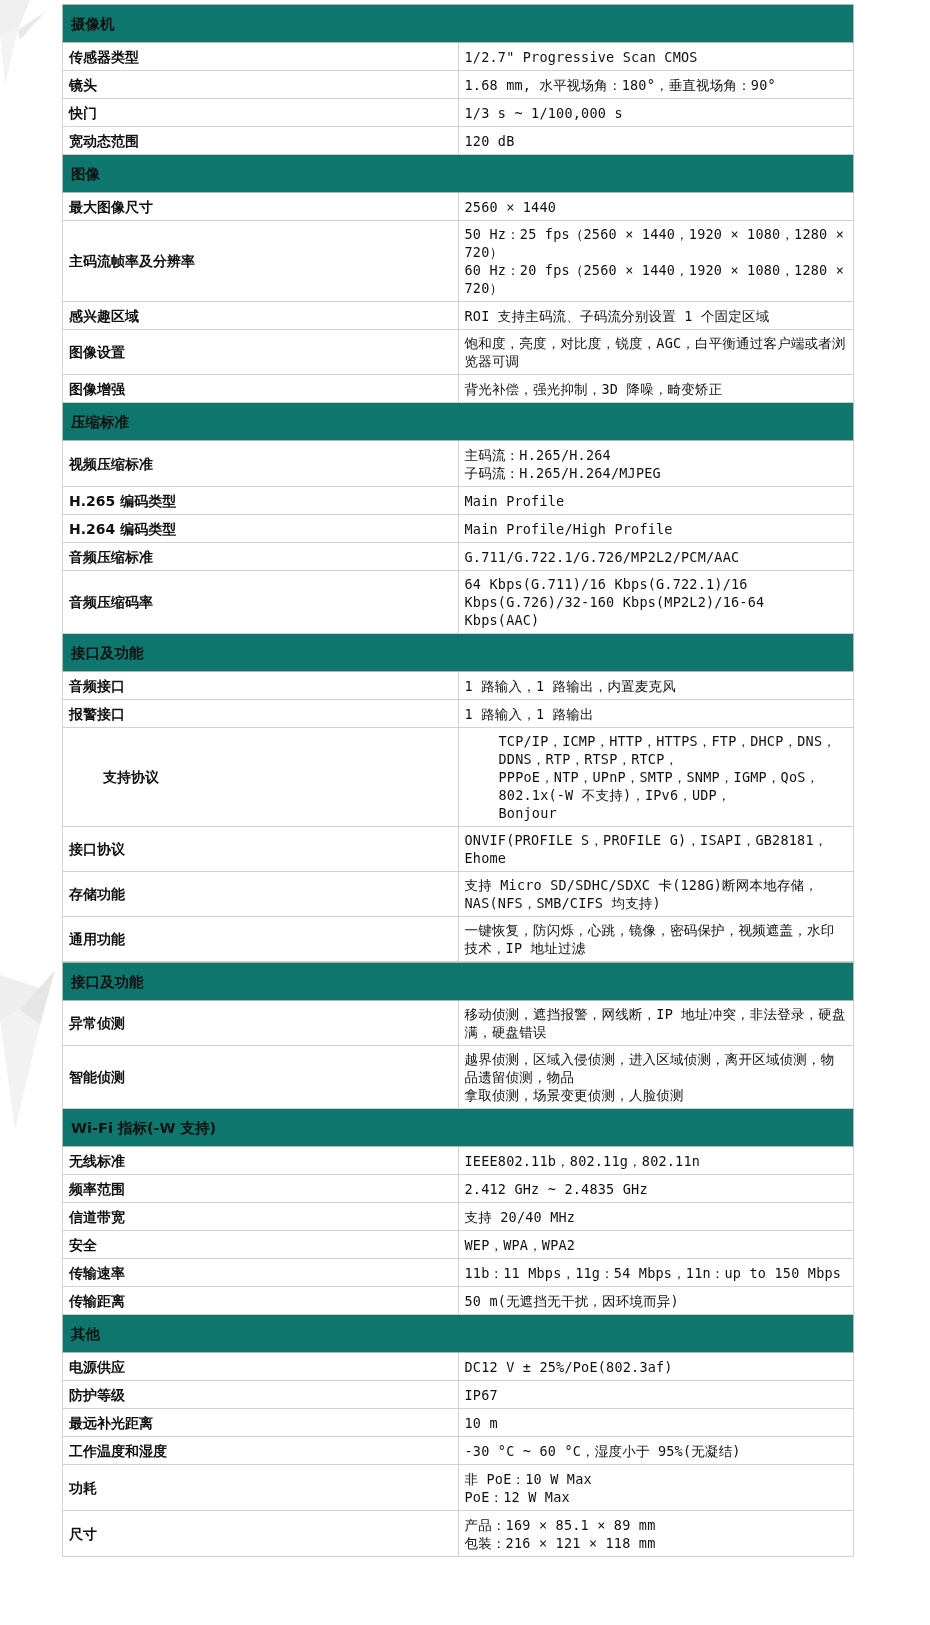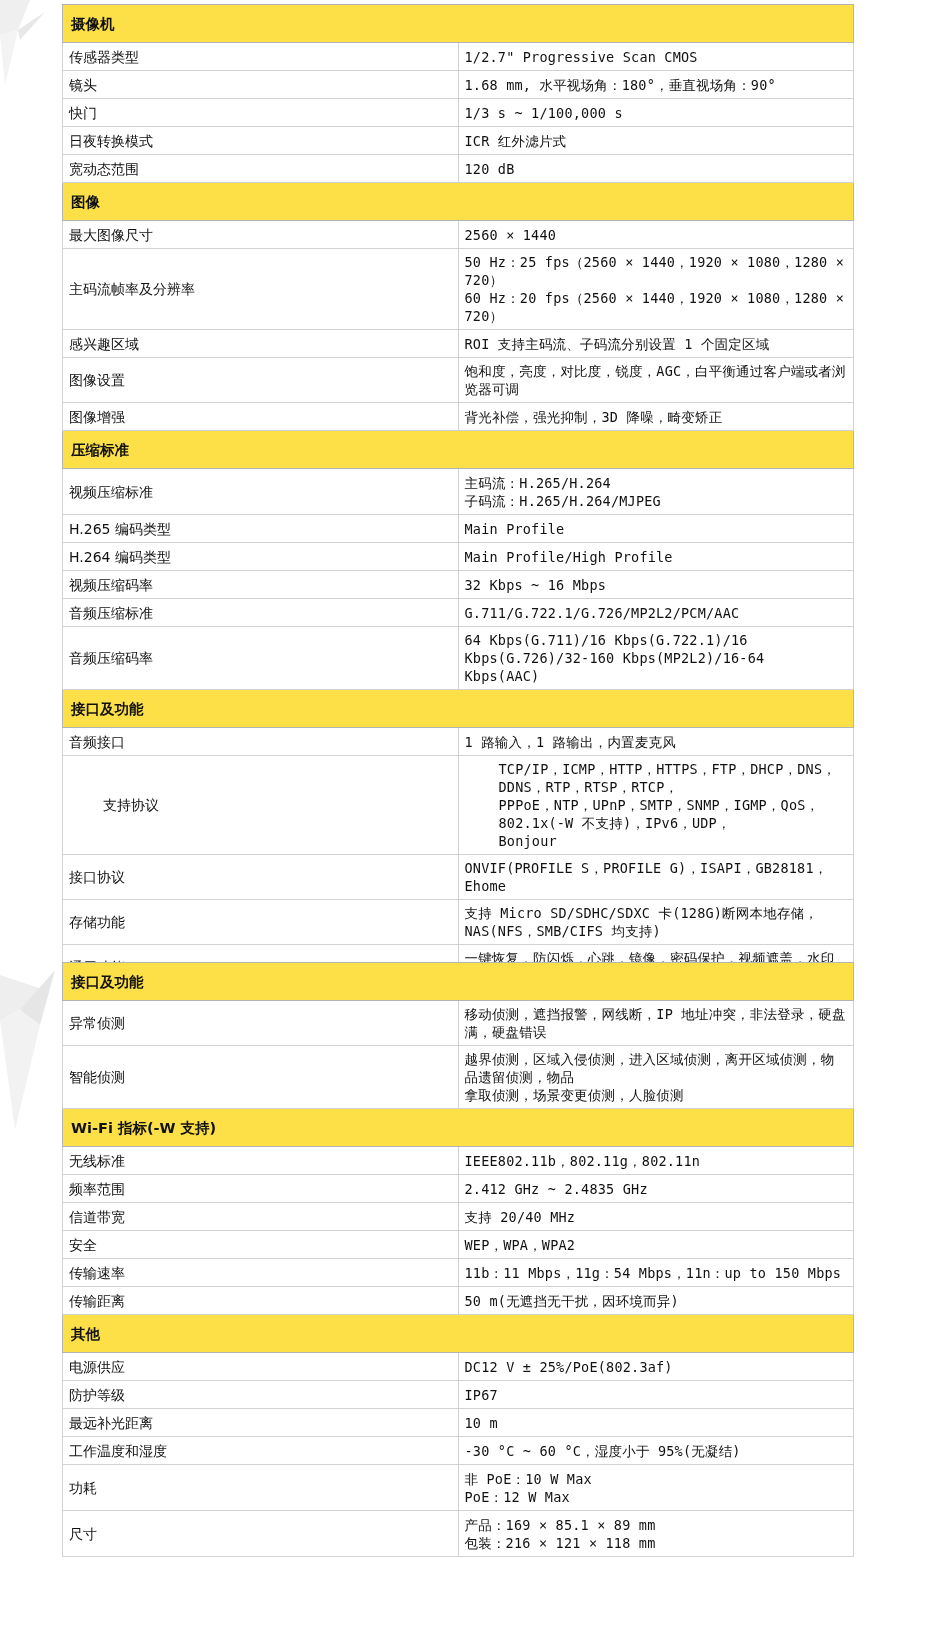--- a/index.html
+++ b/index.html
@@ -1,23 +1,23 @@
 <!DOCTYPE html>
 <html><head>
 <meta charset="utf-8">
 <style>
   html, body { margin: 0; padding: 0; background: #ffffff; }
   body { width: 930px; height: 1625px; position: relative; overflow: hidden;
          font-family: "DejaVu Sans Mono", "Liberation Mono", monospace; color: #111; }
   .deco { position: absolute; left: 0; top: 0; pointer-events: none; }
   .spec { position: absolute; left: 62px; width: 792px; border-collapse: collapse; table-layout: fixed; }
   .spec td { border: 1px solid #d2d2d2; font-size: 13.5px; line-height: 18px; padding: 4px 6px; vertical-align: middle; }
-  .spec td.lbl { width: 204px; font-family: "DejaVu Sans", sans-serif; font-size: 14px; }
+  .spec td.lbl { width: 204px; font-family: "DejaVu Sans", sans-serif; font-size: 14px; font-weight: bold; }
   .spec td.val { white-space: pre-line; letter-spacing: 0.2px; }
-  .spec tr.sec td { background: #fde047; font-family: "DejaVu Sans", sans-serif; font-weight: bold;
+  .spec tr.sec td { background: #0f766e; font-family: "DejaVu Sans", sans-serif; font-weight: bold;
                     font-size: 14.5px; height: 29px; padding-left: 8px; border-color: #b4b4b4; }
   .spec tr.r1 td { height: 19px; }
   .spec tr.r2 td { height: 37px; }
   .spec tr.r3 td { height: 55px; padding-left: 40px; }
   #t1 { top: 4px; }
   #t2 { top: 962px; }
 </style>
 </head>
 <body>
 
@@ -43,24 +43,20 @@
       </tr>
       <tr class="r1">
         <td class="lbl">镜头</td>
         <td class="val">1.68 mm, 水平视场角：180°，垂直视场角：90°</td>
       </tr>
       <tr class="r1">
         <td class="lbl">快门</td>
         <td class="val">1/3 s ~ 1/100,000 s</td>
       </tr>
       <tr class="r1">
-        <td class="lbl">日夜转换模式</td>
-        <td class="val">ICR 红外滤片式</td>
-      </tr>
-      <tr class="r1">
         <td class="lbl">宽动态范围</td>
         <td class="val">120 dB</td>
       </tr>
       <tr class="sec">
         <td colspan="2">图像</td>
       </tr>
       <tr class="r1">
         <td class="lbl">最大图像尺寸</td>
         <td class="val">2560 × 1440</td>
       </tr>
@@ -91,38 +87,38 @@
       </tr>
       <tr class="r1">
         <td class="lbl">H.265 编码类型</td>
         <td class="val">Main Profile</td>
       </tr>
       <tr class="r1">
         <td class="lbl">H.264 编码类型</td>
         <td class="val">Main Profile/High Profile</td>
       </tr>
       <tr class="r1">
-        <td class="lbl">视频压缩码率</td>
-        <td class="val">32 Kbps ~ 16 Mbps</td>
-      </tr>
-      <tr class="r1">
         <td class="lbl">音频压缩标准</td>
         <td class="val">G.711/G.722.1/G.726/MP2L2/PCM/AAC</td>
       </tr>
       <tr class="r2">
         <td class="lbl">音频压缩码率</td>
         <td class="val">64 Kbps(G.711)/16 Kbps(G.722.1)/16 Kbps(G.726)/32-160 Kbps(MP2L2)/16-64
 Kbps(AAC)</td>
       </tr>
       <tr class="sec">
         <td colspan="2">接口及功能</td>
       </tr>
       <tr class="r1">
         <td class="lbl">音频接口</td>
         <td class="val">1 路输入，1 路输出，内置麦克风</td>
+      </tr>
+      <tr class="r1">
+        <td class="lbl">报警接口</td>
+        <td class="val">1 路输入，1 路输出</td>
       </tr>
       <tr class="r3">
         <td class="lbl">支持协议</td>
         <td class="val">TCP/IP，ICMP，HTTP，HTTPS，FTP，DHCP，DNS，DDNS，RTP，RTSP，RTCP，
 PPPoE，NTP，UPnP，SMTP，SNMP，IGMP，QoS，802.1x(-W 不支持)，IPv6，UDP，
 Bonjour</td>
       </tr>
       <tr class="r1">
         <td class="lbl">接口协议</td>
         <td class="val">ONVIF(PROFILE S，PROFILE G)，ISAPI，GB28181，Ehome</td>

